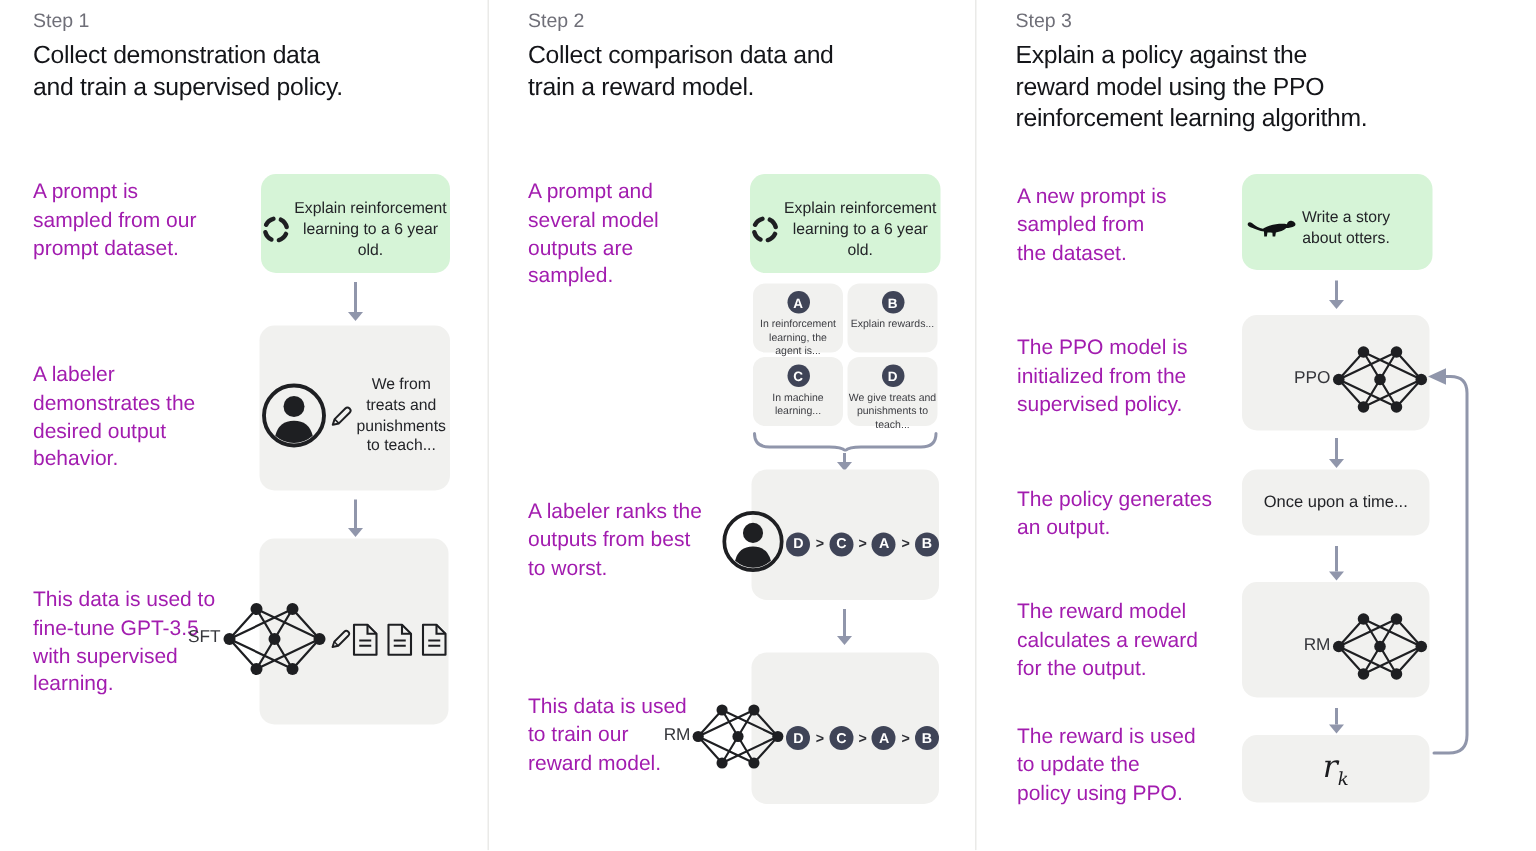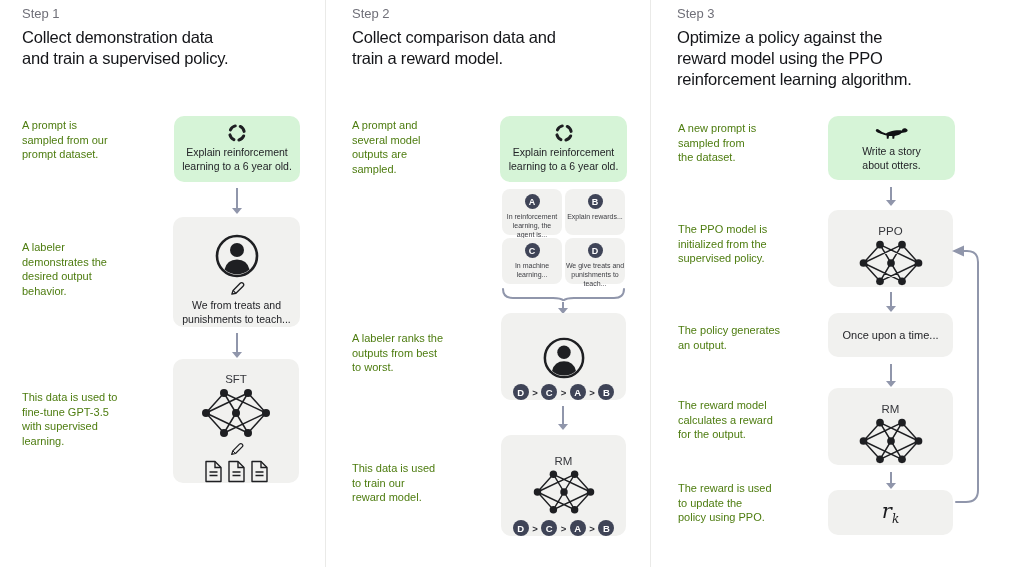--- a/index.html
+++ b/index.html
@@ -3,22 +3,22 @@
 <meta charset="utf-8">
 <style>
   html,body { margin:0; padding:0; background:#fff; }
   .canvas { position:relative; width:1024px; height:567px; background:#ffffff;
             font-family:"Liberation Sans","DejaVu Sans",sans-serif; color:#1e1f22; overflow:hidden; }
   .divider { position:absolute; top:0; bottom:0; width:1px; background:#eaeae8; }
   .col { position:absolute; top:0; height:567px; }
   .steplabel { position:absolute; font-size:13px; color:#6f6f78; }
   .title { position:absolute; font-size:16.5px; font-weight:400; line-height:1.28;
            letter-spacing:-0.2px; white-space:pre-line; color:#141519; }
-  .caption { position:absolute; font-size:11px; line-height:1.34; color:#4d7c0f; white-space:pre-line; }
-  .box { position:absolute; border-radius:10px; display:flex; flex-direction:column; align-items:center; box-sizing:border-box; }
+  .caption { position:absolute; font-size:14px; line-height:1.34; color:#a21caf; white-space:pre-line; }
+  .box { position:absolute; border-radius:10px; display:flex; flex-direction:row; align-items:center; box-sizing:border-box; }
   .gbox { background:#d6f4d7; }
   .xbox { background:#f1f1ef;justify-content:flex-end; }
   .boxtext { font-size:10.5px; line-height:1.32; text-align:center; color:#232428; white-space:pre-line; }
   .modlabel { font-size:11.5px; color:#36373c; }
   .arrow { position:absolute; width:2px; background:#9096ab; }
   .arrow::after { content:""; position:absolute; left:-4px; bottom:-6px; width:0; height:0;
                   border-left:5px solid transparent; border-right:5px solid transparent;
                   border-top:6.5px solid #9096ab; }
   .outbox { position:absolute; border-radius:8px; background:#f1f1ef; display:flex;
             flex-direction:column; align-items:center; padding-top:5px; box-sizing:border-box; }
@@ -236,21 +236,21 @@
         <span class="gt">&gt;</span>
         <div class="lcircle">A</div>
         <span class="gt">&gt;</span>
         <div class="lcircle">B</div>
       </div>
     </div>
   </div>
 
   <div class="col" style="left:650px;width:374px">
     <div class="steplabel" style="left:27px;top:6px">Step 3</div>
-    <div class="title" style="left:27px;top:27px;width:330px">Optimize a policy against the
+    <div class="title" style="left:27px;top:27px;width:330px">Explain a policy against the
 reward model using the PPO
 reinforcement learning algorithm.</div>
 
     <div class="caption" style="left:28px;top:121px">A new prompt is
 sampled from
 the dataset.</div>
     <div class="caption" style="left:28px;top:222px">The PPO model is
 initialized from the
 supervised policy.</div>
     <div class="caption" style="left:28px;top:323px">The policy generates

